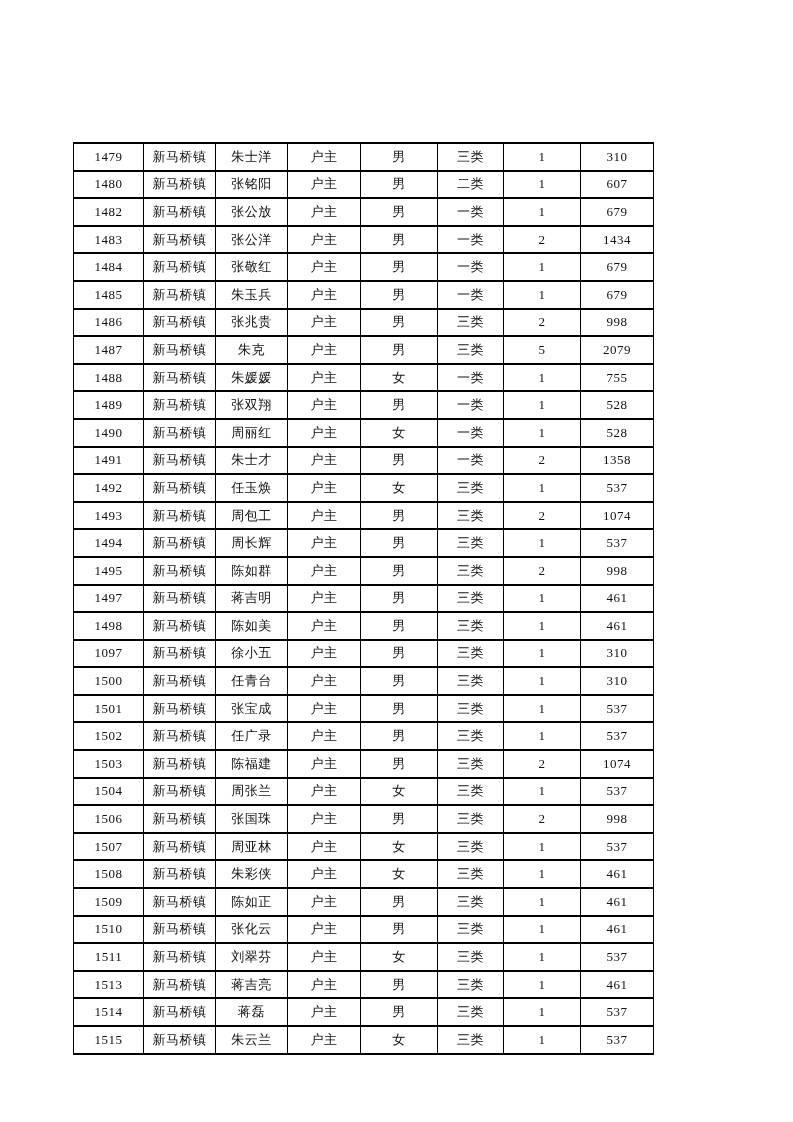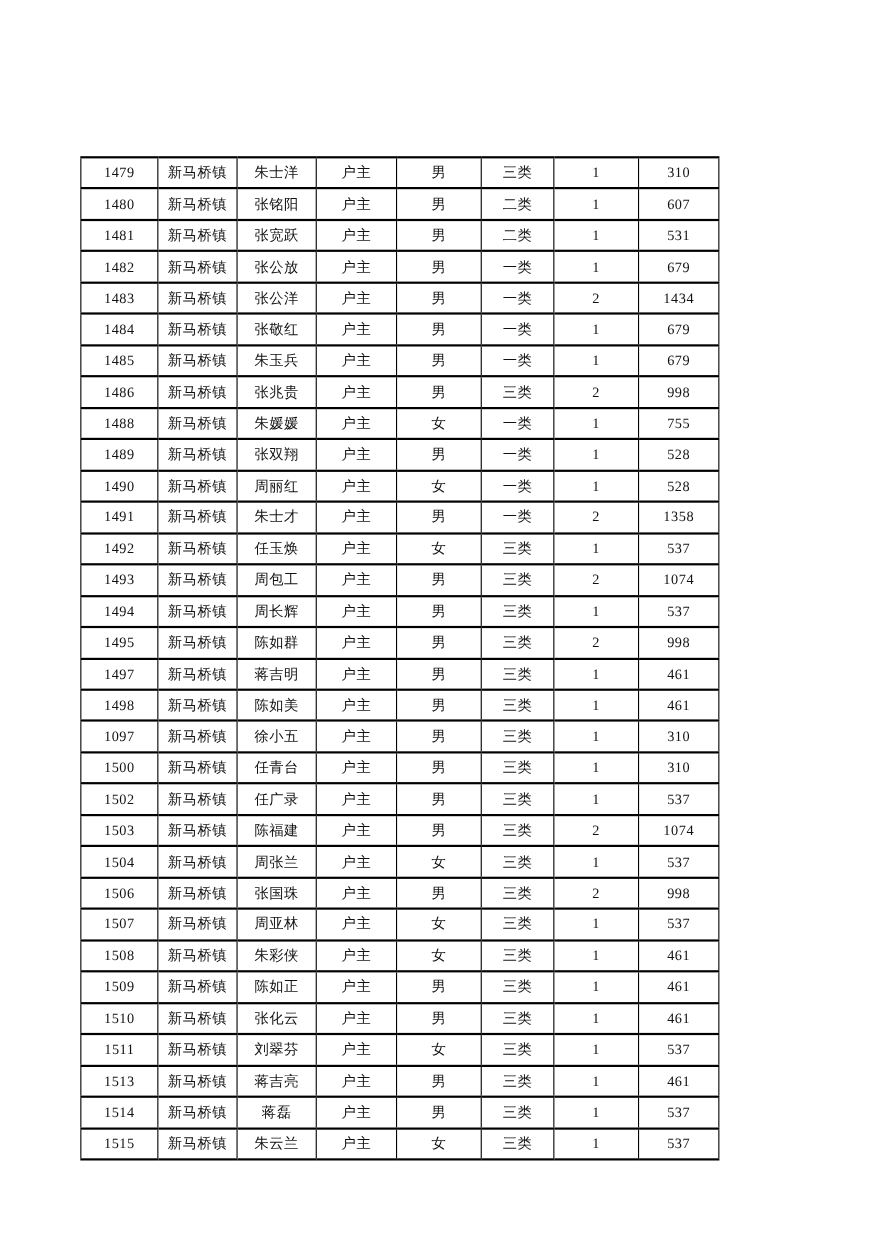--- a/index.html
+++ b/index.html
@@ -78,30 +78,20 @@
           <td>1480</td>
           <td>新马桥镇</td>
           <td>张铭阳</td>
           <td>户主</td>
           <td>男</td>
           <td>二类</td>
           <td>1</td>
           <td>607</td>
         </tr>
         <tr>
-          <td>1481</td>
-          <td>新马桥镇</td>
-          <td>张宽跃</td>
-          <td>户主</td>
-          <td>男</td>
-          <td>二类</td>
-          <td>1</td>
-          <td>531</td>
-        </tr>
-        <tr>
           <td>1482</td>
           <td>新马桥镇</td>
           <td>张公放</td>
           <td>户主</td>
           <td>男</td>
           <td>一类</td>
           <td>1</td>
           <td>679</td>
         </tr>
         <tr>
@@ -138,20 +128,30 @@
           <td>1486</td>
           <td>新马桥镇</td>
           <td>张兆贵</td>
           <td>户主</td>
           <td>男</td>
           <td>三类</td>
           <td>2</td>
           <td>998</td>
         </tr>
         <tr>
+          <td>1487</td>
+          <td>新马桥镇</td>
+          <td>朱克</td>
+          <td>户主</td>
+          <td>男</td>
+          <td>三类</td>
+          <td>5</td>
+          <td>2079</td>
+        </tr>
+        <tr>
           <td>1488</td>
           <td>新马桥镇</td>
           <td>朱媛媛</td>
           <td>户主</td>
           <td>女</td>
           <td>一类</td>
           <td>1</td>
           <td>755</td>
         </tr>
         <tr>
@@ -256,20 +256,30 @@
         </tr>
         <tr>
           <td>1500</td>
           <td>新马桥镇</td>
           <td>任青台</td>
           <td>户主</td>
           <td>男</td>
           <td>三类</td>
           <td>1</td>
           <td>310</td>
+        </tr>
+        <tr>
+          <td>1501</td>
+          <td>新马桥镇</td>
+          <td>张宝成</td>
+          <td>户主</td>
+          <td>男</td>
+          <td>三类</td>
+          <td>1</td>
+          <td>537</td>
         </tr>
         <tr>
           <td>1502</td>
           <td>新马桥镇</td>
           <td>任广录</td>
           <td>户主</td>
           <td>男</td>
           <td>三类</td>
           <td>1</td>
           <td>537</td>

